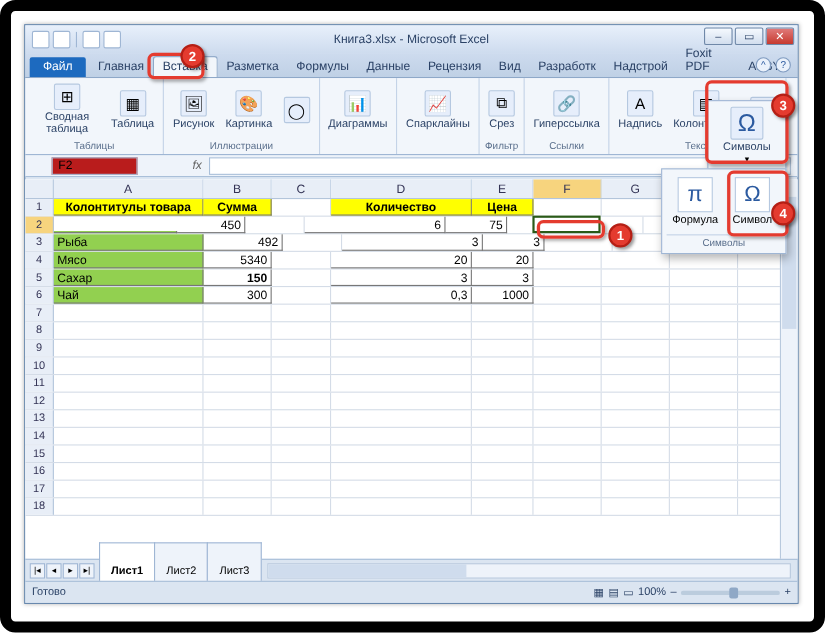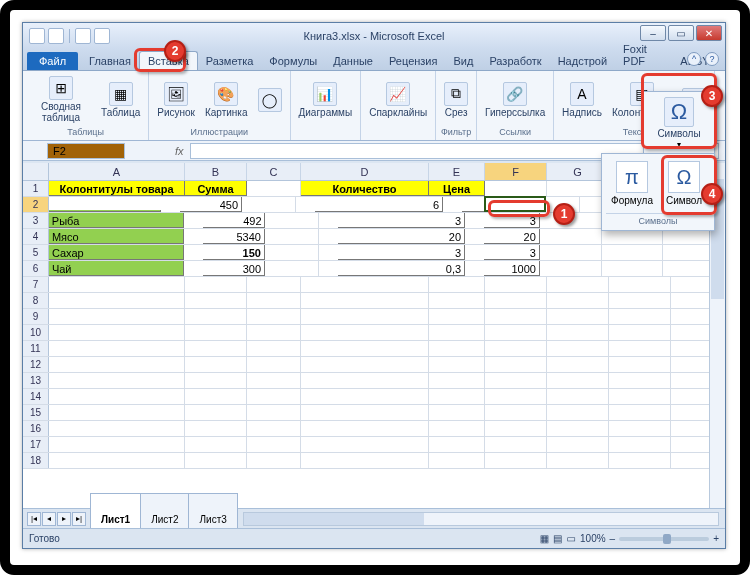--- a/index.html
+++ b/index.html
@@ -26,34 +26,34 @@
 .ribbon { height:70px; background:#f2f6fb; border-bottom:1px solid #9fb6d4; display:flex; font-size:10px; position:relative; }
 .rgroup { display:flex; flex-direction:column; align-items:center; border-right:1px solid #c4d3e7; padding:2px 4px; }
 .rgroup .items { display:flex; gap:2px; flex:1; align-items:center; }
 .rgroup .lbl { font-size:9px; color:#5a6f8c; padding:1px 0; }
 .rbtn { display:flex; flex-direction:column; align-items:center; gap:1px; padding:2px 4px; cursor:pointer; border-radius:2px; }
 .rico { width:24px; height:24px; background:#e6eefb; border:1px solid #b5c8e0; border-radius:2px; display:flex; align-items:center; justify-content:center; font-size:14px; }
 .rbtn .t { font-size:10px; color:#2b4266; text-align:center; line-height:11px; max-width:60px; }
 .rico.big { width:30px; height:30px; }
 
 .namebox-row { height:20px; background:#eef3fa; border-bottom:1px solid #a9bfd9; display:flex; align-items:center; font-size:11px; }
-.nbox { width:78px; margin-left:24px; border:1px solid #a9bfd9; background:#a16207; padding:1px 5px; }
+.nbox { width:78px; margin-left:24px; border:1px solid #a9bfd9; background:#b91c1c; padding:1px 5px; }
 .fxlab { margin-left:50px; font-style:italic; color:#666; }
 .fxbar { flex:1; margin:0 6px; height:16px; border:1px solid #a9bfd9; background:#fff; }
 
 .grid-wrap { position:absolute; left:0; right:0; top:140px; bottom:40px; background:#fff; overflow:hidden; }
 .colhead-row { height:18px; display:flex; border-bottom:1px solid #b3c5db; }
 .corner { width:26px; background:#e8eef7; border-right:1px solid #b3c5db; }
 .colhead { background:#e8eef7; border-right:1px solid #c7d5e7; text-align:center; font-size:11px; color:#335; line-height:18px; }
 .row { height:16px; display:flex; border-bottom:1px solid #d4dce7; }
 .rowhead { width:26px; background:#e8eef7; border-right:1px solid #b3c5db; text-align:center; font-size:10px; color:#335; line-height:16px; }
 .cell { border-right:1px solid #d4dce7; font-size:11px; line-height:16px; padding:0 3px; overflow:hidden; white-space:nowrap; }
 .hdr-yellow { background:#ffff00; font-weight:bold; text-align:center; border-right:1px solid #777; border-bottom:1px solid #777; }
 .green { background:#92d050; border-right:1px solid #777; border-bottom:1px solid #777; }
-.databox { border-right:1px solid #777; border-bottom:1px solid #777; text-align:right;margin-left:19px; }
+.databox { border-right:1px solid #777; border-bottom:1px solid #777; text-align:right; }
 .colhead.sel, .rowhead.sel { background:#f7d47e; }
 
 .sheet-tabs { position:absolute; left:0; right:0; bottom:20px; height:20px; background:#dbe5f1; border-top:1px solid #a9bfd9; display:flex; align-items:center; font-size:10px; }
 .sh-nav { display:flex; gap:1px; margin:0 4px; }
 .sh-nav span { width:14px; height:14px; border:1px solid #9fb6d4; background:#eef3fa; text-align:center; line-height:12px; font-size:8px; }
 .sh-tab { padding:20px 10px; background:#eef3fa; border:1px solid #9fb6d4; border-bottom:none; margin-right:-1px; }
 .sh-tab.active { background:#fff; font-weight:bold; }
 .hscroll { flex:1; margin:0 6px; height:14px; background:#eef3fa; border:1px solid #b8c9dd; position:relative; }
 .hscroll .thumb { position:absolute; left:0; width:180px; top:0; bottom:0; background:#cfdced; }
 
@@ -240,21 +240,21 @@
           <div class="cell" style="width: 54px;"></div>
           <div class="cell databox" style="width: 128px;">6</div>
           <div class="cell databox" style="width: 56px;">75</div>
           <div class="cell" style="width: 62px;"></div>
           <div class="cell" style="width: 62px;"></div>
           <div class="cell" style="width: 62px;"></div>
         </div>
         <div class="row">
           <div class="rowhead">3</div>
           <div class="cell green" style="width: 136px;">Рыба</div>
-          <div class="cell databox" style="width: 62px; padding-left: 40px;">492</div>
+          <div class="cell databox" style="width: 72px; padding-left: 40px;">492</div>
           <div class="cell" style="width: 54px;"></div>
           <div class="cell databox" style="width: 128px;">3</div>
           <div class="cell databox" style="width: 56px;">3</div>
           <div class="cell" style="width: 62px;"></div>
           <div class="cell" style="width: 62px;"></div>
           <div class="cell" style="width: 62px;"></div>
         </div>
         <div class="row">
           <div class="rowhead">4</div>
           <div class="cell green" style="width: 136px;">Мясо</div>

